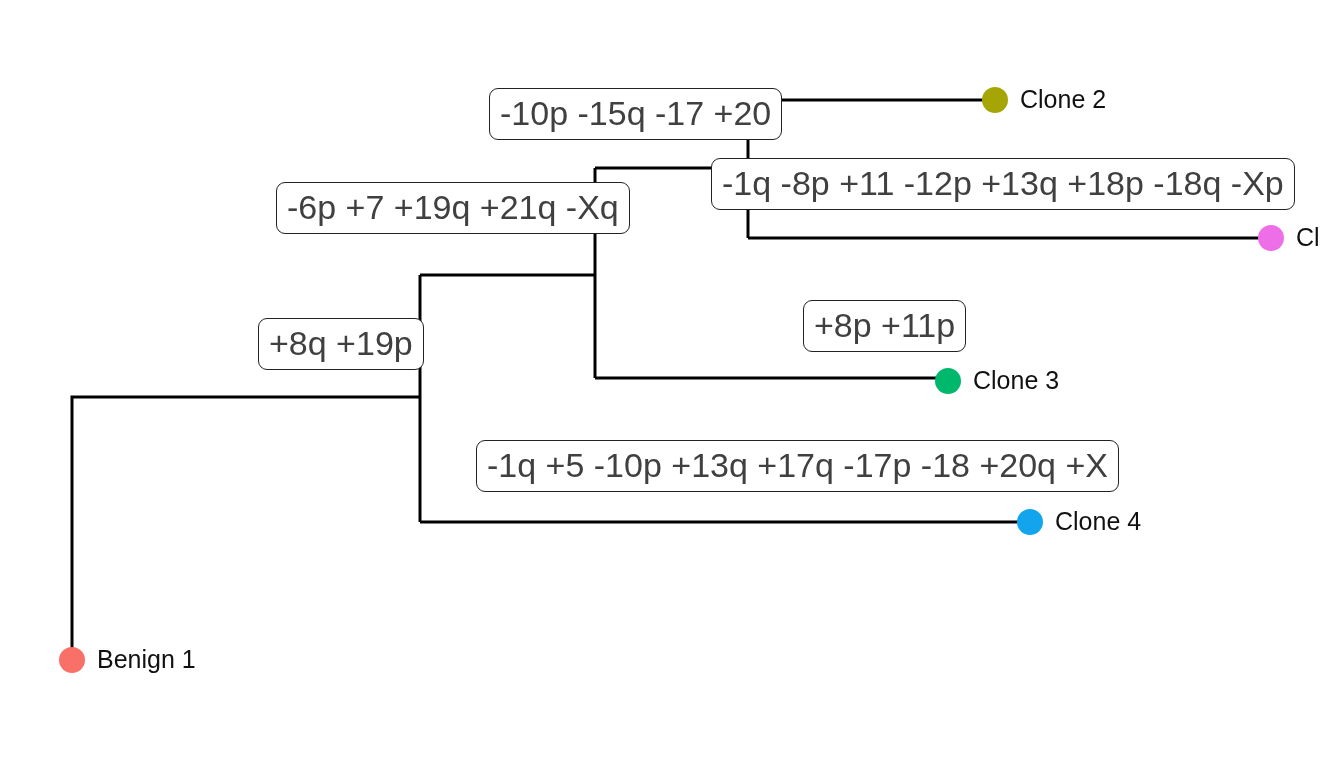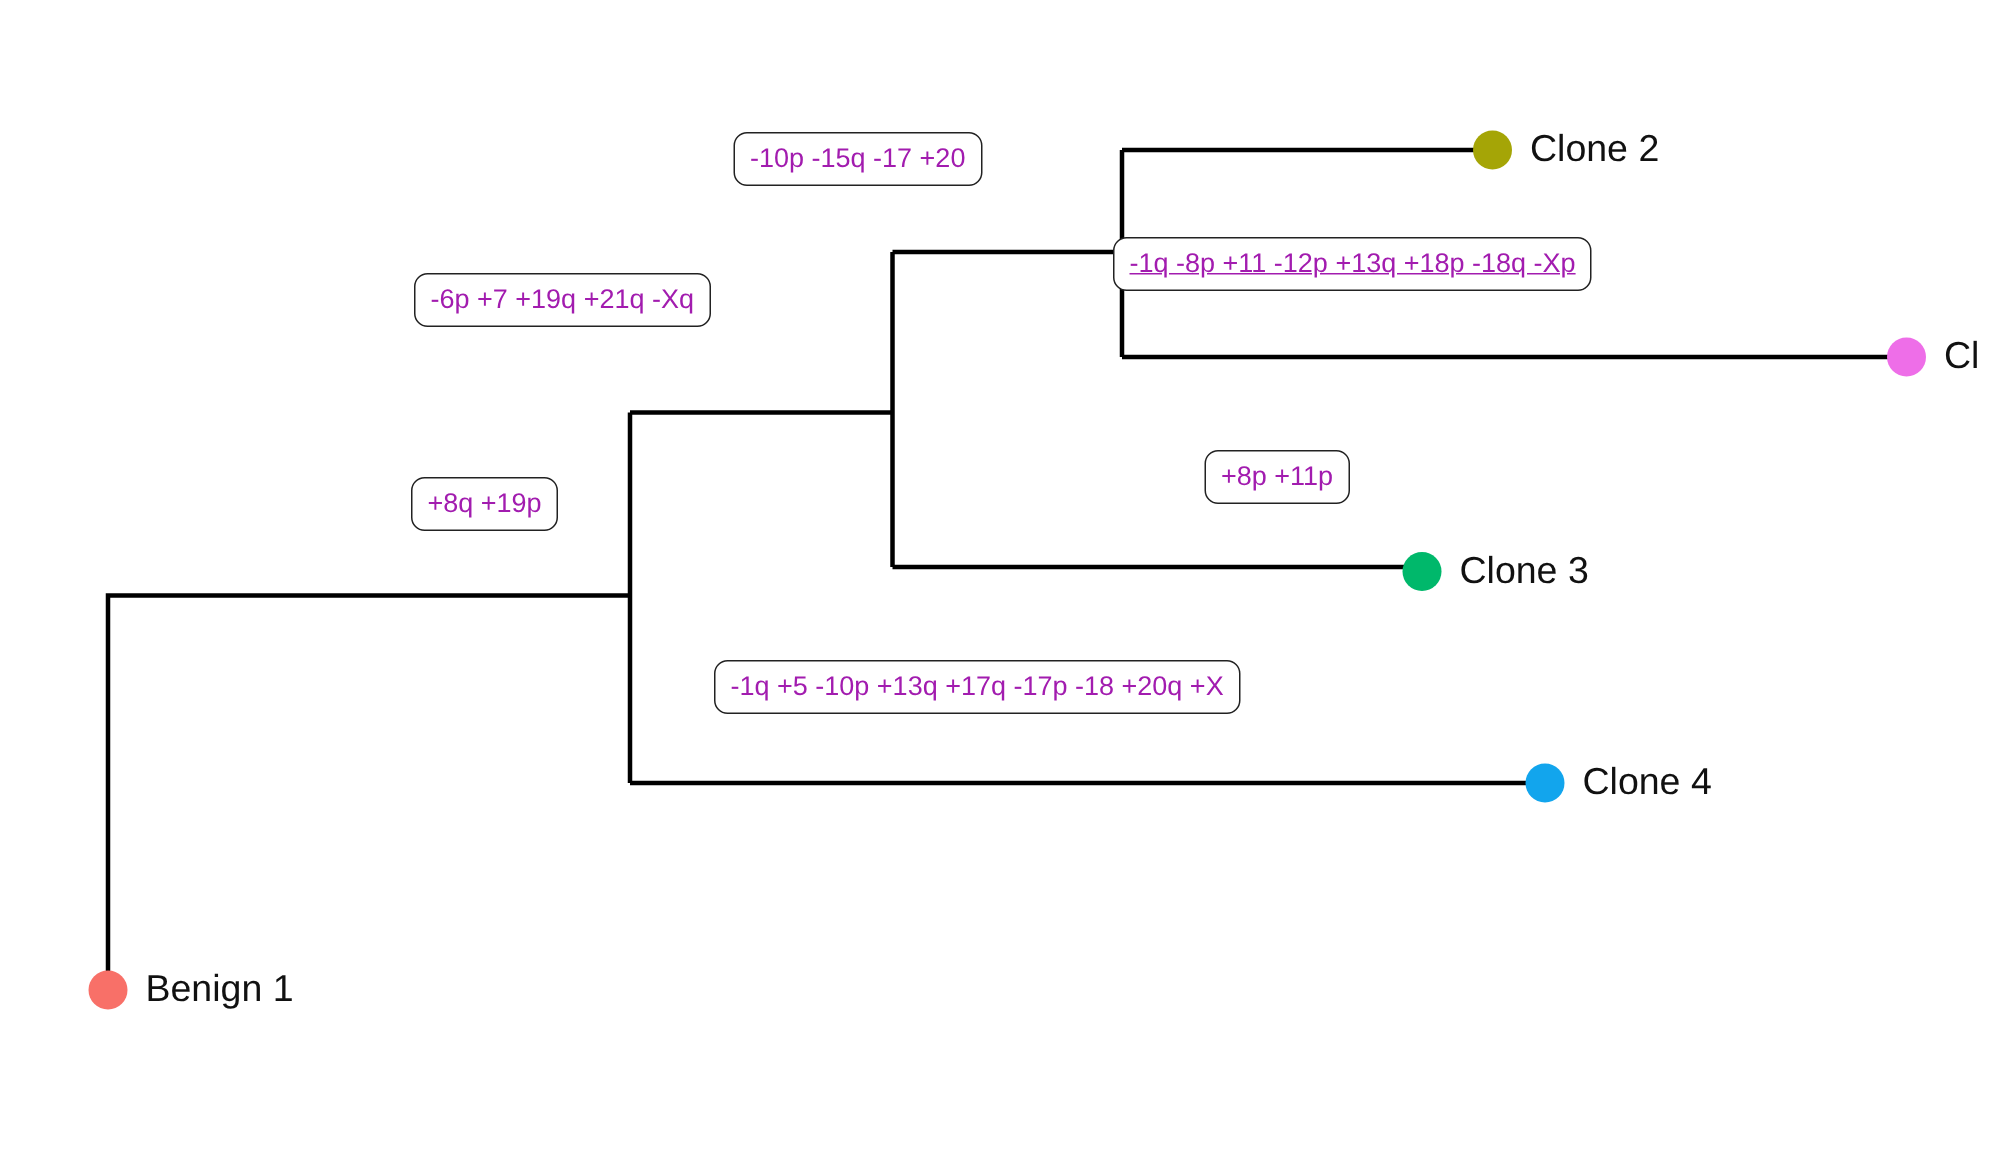--- a/index.html
+++ b/index.html
@@ -36,22 +36,22 @@
     fill: #111111;
     dominant-baseline: middle;
   }
   .mut-box {
     position: absolute;
     box-sizing: border-box;
     background: #ffffff;
     border: 1.6px solid #222222;
     border-radius: 9px;
     font-family: "Liberation Sans", sans-serif;
-    font-size: 18px;
-    color: #a21caf;
+    font-size: 34px;
+    color: #404040;
     line-height: 1;
     padding: 7px 10px 9px 10px;
     white-space: nowrap;
   }
 </style>
 </head>
 <body>
 
 <svg id="tree-canvas" viewBox="0 0 1344 768">
   <g>
@@ -83,17 +83,17 @@
     <circle class="tip-dot" r="13" cx="948" cy="381" fill="#00B86B"></circle>
     <text class="tip-label" x="973" y="382">Clone 3</text>
   </g>
   <g>
     <circle class="tip-dot" r="13" cx="1030" cy="522" fill="#12A5ED"></circle>
     <text class="tip-label" x="1055" y="523">Clone 4</text>
   </g>
 </svg>
 
 <div class="mut-box" style="left: 489px; top: 88px;">-10p -15q -17 +20</div>
-<div class="mut-box" style="left: 742px; top: 158px; text-decoration: underline;">-1q -8p +11 -12p +13q +18p -18q -Xp</div>
+<div class="mut-box" style="left: 711px; top: 158px;">-1q -8p +11 -12p +13q +18p -18q -Xp</div>
 <div class="mut-box" style="left: 276px; top: 182px;">-6p +7 +19q +21q -Xq</div>
-<div class="mut-box" style="left: 274px; top: 318px;">+8q +19p</div>
+<div class="mut-box" style="left: 258px; top: 318px;">+8q +19p</div>
 <div class="mut-box" style="left: 803px; top: 300px;">+8p +11p</div>
 <div class="mut-box" style="left: 456px; top: 440px; margin-left: 20px;">-1q +5 -10p +13q +17q -17p -18 +20q +X</div>
 
 </body></html>

